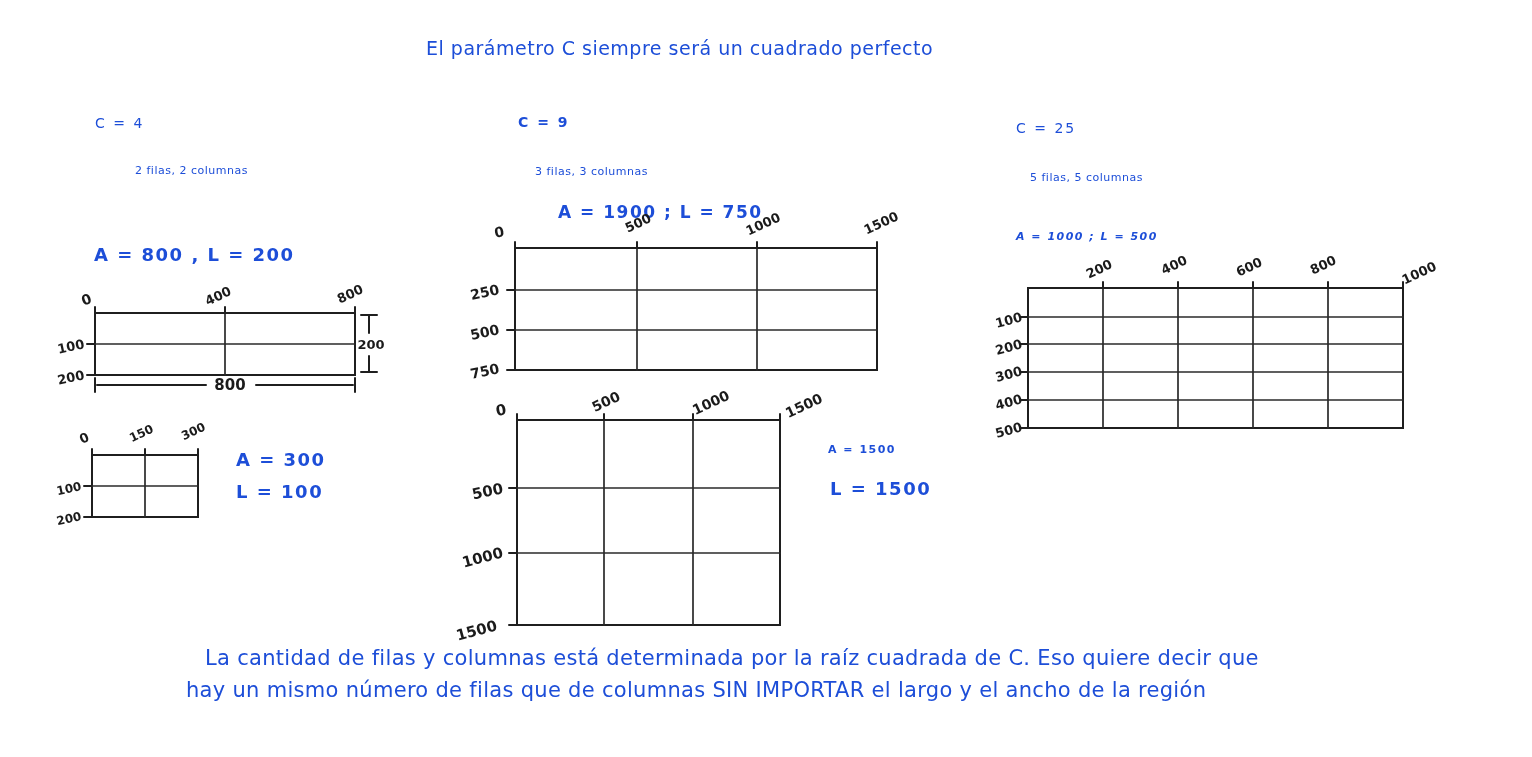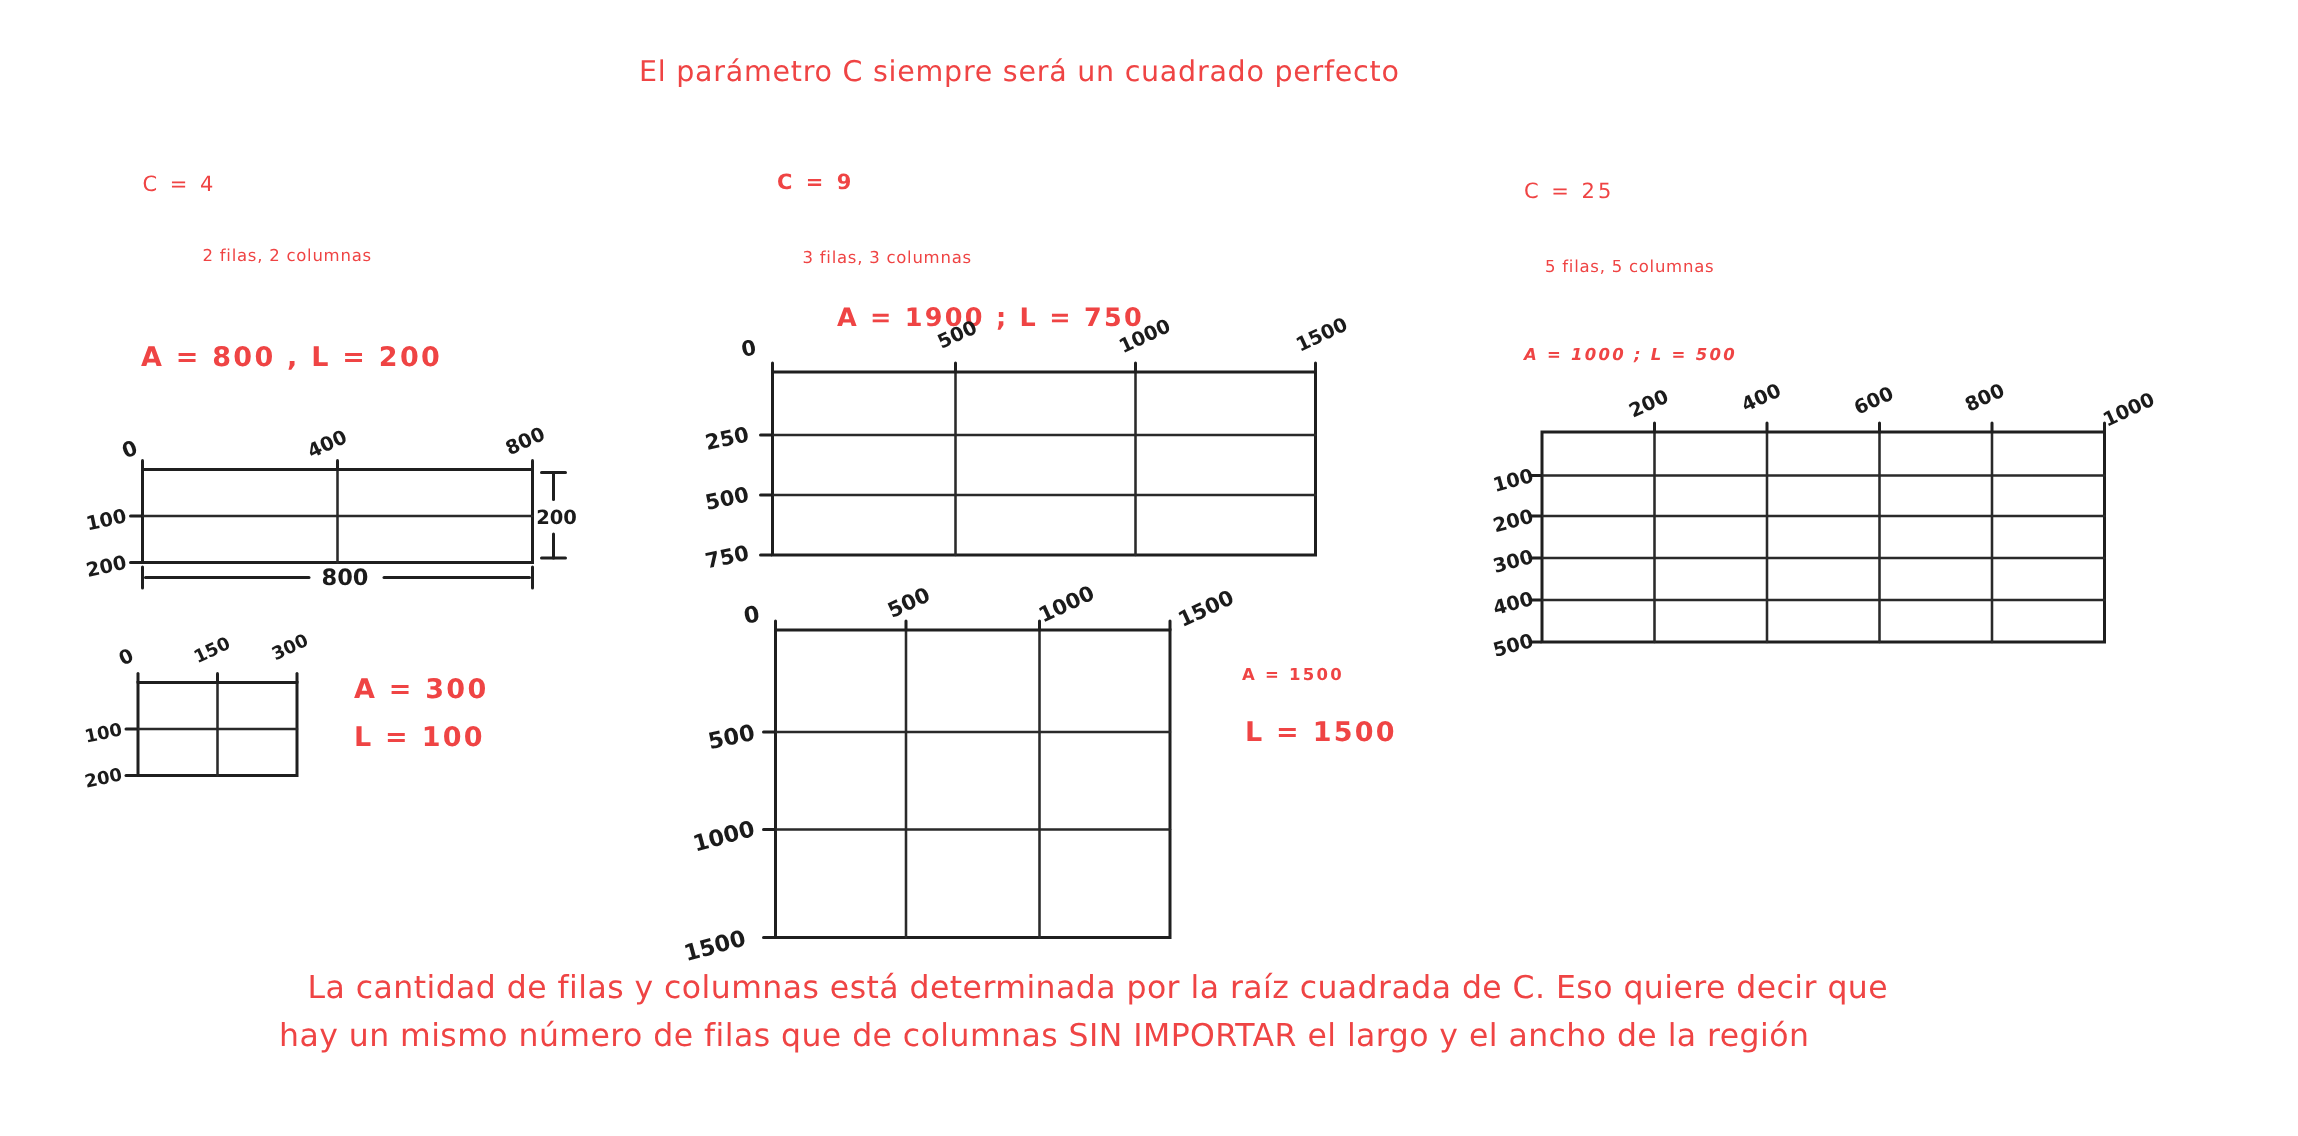--- a/index.html
+++ b/index.html
@@ -1,21 +1,21 @@
 <!DOCTYPE html>
 <html><head>
 <meta charset="utf-8">
 <style>
   html,body{margin:0;padding:0;background:#fff;}
   .canvas{
     position:relative;
     width:1532px;height:757px;
     background:#ffffff;
     font-family:"DejaVu Sans",sans-serif;
-    color:#ef4444;
+    color:#1d4ed8;
     overflow:hidden;
   }
   .abs{position:absolute;white-space:nowrap;}
   .title{font-size:19px;letter-spacing:.5px;}
   .c-head{font-size:14px;letter-spacing:2px;}
   .sub{font-size:11px;letter-spacing:.5px;}
   .params{font-size:18px;font-weight:bold;letter-spacing:1.5px;}
   .footer{font-size:21px;letter-spacing:.3px;}
   svg{position:absolute;overflow:visible;}
   svg text{
@@ -30,21 +30,21 @@
 </style>
 </head>
 <body>
 
 <div class="canvas">
 
   <div class="abs title" style="left:426px;top:37px;">El parámetro C siempre será un cuadrado perfecto</div>
 
   <div class="abs c-head" style="left:95px;top:115px;">C = 4</div>
   <div class="abs sub" style="left:135px;top:164px;">2 filas, 2 columnas</div>
-  <div class="abs params" style="left:94px;top:228px;">A = 800 ,   L = 200</div>
+  <div class="abs params" style="left:94px;top:244px;">A = 800 ,   L = 200</div>
 
   <svg style="left:60px;top:288px;" width="360" height="112">
     <g>
       <rect class="ink" x="35" y="25" width="260" height="62"></rect>
       <line class="ink-thin" x1="165" y1="25" x2="165" y2="87"></line>
       <line class="ink-thin" x1="35" y1="56" x2="295" y2="56"></line>
     </g>
     <g>
       <line class="tick" x1="35" y1="19" x2="35" y2="25"></line>
       <line class="tick" x1="165" y1="19" x2="165" y2="25"></line>

